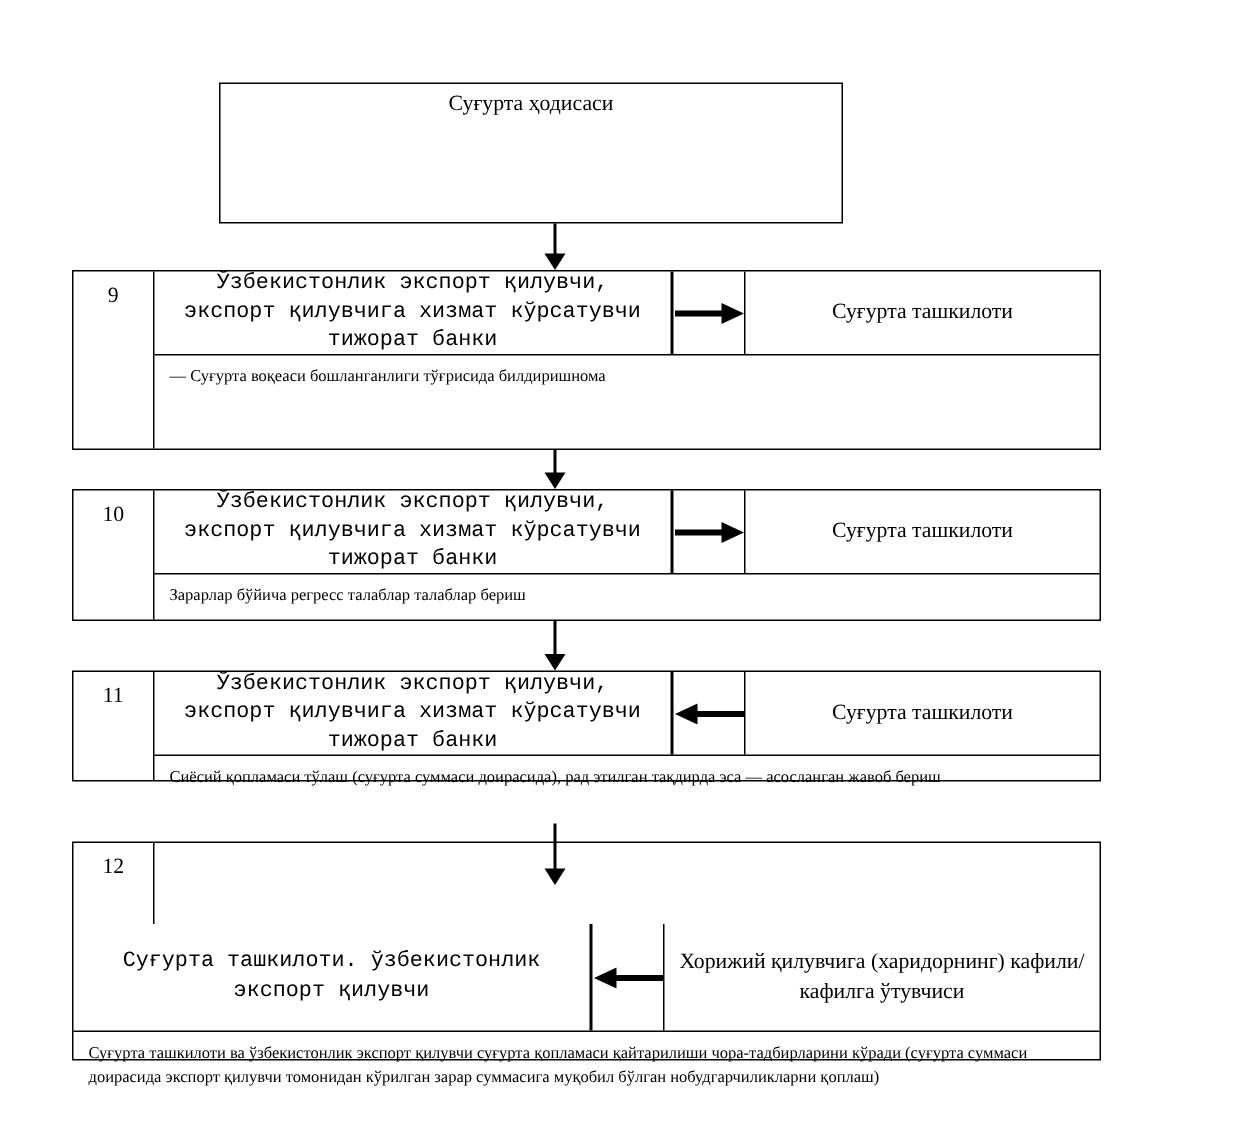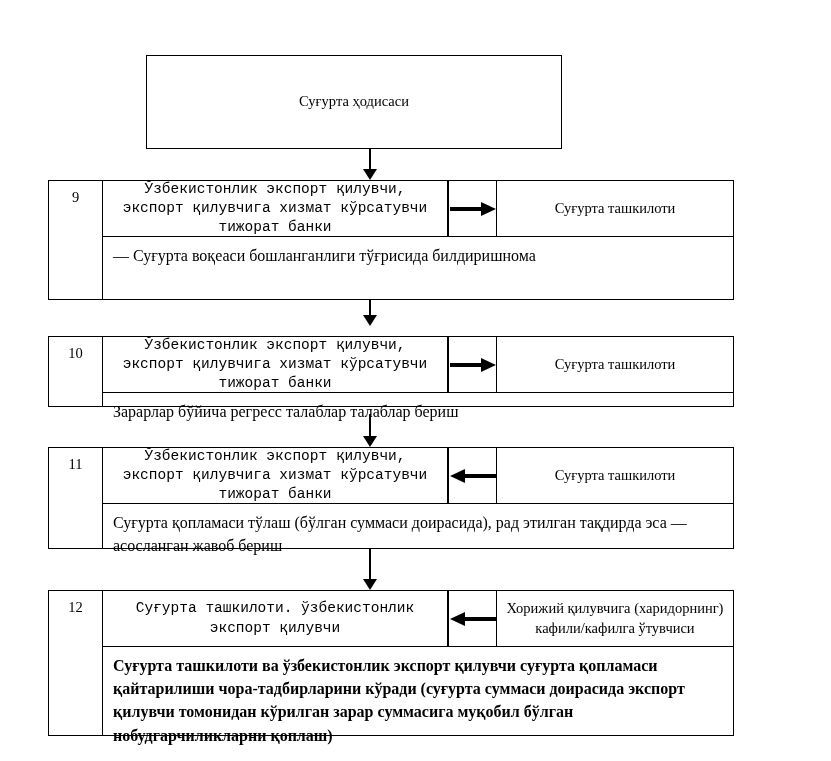--- a/index.html
+++ b/index.html
@@ -21,21 +21,21 @@
     position: absolute;
     left: 146px;
     top: 55px;
     width: 416px;
     height: 94px;
     border: 1.5px solid #000;
     box-sizing: border-box;
     display: flex;
     flex-direction: column;
     align-items: center;
-    justify-content: center;
+    justify-content: space-between;
     text-align: center;
     padding: 4px 10px;
     font-size: 14.5px;
     line-height: 1.33;
   }
   .event-title { display: block; }
   .event-desc  { display: block; }
 
   
   .v-arrow {
@@ -112,21 +112,21 @@
     width: 49px;
     border-right: 1.5px solid #000;
     position: relative;
   }
   .actor-conn.dbl { border-left: 1.5px solid #000; }
   .actor-right {
     flex: 1 1 auto;
   }
   .step-desc {
     padding: 7px 10px 9px 10px;
-    font-size: 16px;
+    font-size: 11px;
     line-height: 1.45;
     min-height: 52px;
     box-sizing: border-box;
   }
   .desc-line { display: block; white-space: normal; }
 
   
   .h-arrow {
     position: absolute;
     top: 50%;
@@ -193,68 +193,68 @@
         </div>
       </div>
       <div class="actor actor-right">Суғурта ташкилоти</div>
     </div>
     <div class="step-desc">
       <span class="desc-line">— Суғурта воқеаси бошланганлиги тўғрисида билдиришнома</span>
     </div>
   </div>
 </div>
 
-<div class="step" style="top:336px;height:71px;">
+<div class="step" style="top:326px;height:88px;">
   <div class="step-num">10</div>
   <div class="step-body">
     <div class="step-top" style="height:56px;">
       <div class="actor actor-left">Ўзбекистонлик экспорт қилувчи, экспорт қилувчига хизмат кўрсатувчи тижорат банки</div>
       <div class="actor actor-conn" style="border-left:1.5px solid #000;">
         <div class="h-arrow right">
           <div class="shaft"></div>
           <div class="head"></div>
         </div>
       </div>
       <div class="actor actor-right">Суғурта ташкилоти</div>
     </div>
     <div class="step-desc" style="min-height:30px;">
       <span class="desc-line">Зарарлар бўйича регресс талаблар талаблар бериш</span>
     </div>
   </div>
 </div>
 
-<div class="step" style="top:447px;height:102px;">
+<div class="step" style="top:447px;height:74px;">
   <div class="step-num">11</div>
   <div class="step-body">
     <div class="step-top" style="height:56px;">
       <div class="actor actor-left">Ўзбекистонлик экспорт қилувчи, экспорт қилувчига хизмат кўрсатувчи тижорат банки</div>
       <div class="actor actor-conn dbl">
         <div class="h-arrow left">
           <div class="shaft"></div>
           <div class="head"></div>
         </div>
       </div>
       <div class="actor actor-right">Суғурта ташкилоти</div>
     </div>
     <div class="step-desc" style="min-height:44px;">
-      <span class="desc-line">Суғурта қопламаси тўлаш (бўлган суммаси доирасида), рад этилган тақдирда эса — асосланган жавоб бериш</span>
-    </div>
-  </div>
-</div>
-
-<div class="step" style="top:590px;height:146px;">
+      <span class="desc-line">Сиёсий қопламаси тўлаш (суғурта суммаси доирасида), рад этилган тақдирда эса — асосланган жавоб бериш</span>
+    </div>
+  </div>
+</div>
+
+<div class="step" style="top:561px;height:146px;flex-direction:column;">
   <div class="step-num">12</div>
   <div class="step-body">
     <div class="step-top" style="height:72px;">
       <div class="actor actor-left">Суғурта ташкилоти. ўзбекистонлик экспорт қилувчи</div>
       <div class="actor actor-conn" style="border-left:1.5px solid #000;">
         <div class="h-arrow left">
           <div class="shaft"></div>
           <div class="head"></div>
         </div>
       </div>
       <div class="actor actor-right">Хорижий қилувчига (харидорнинг) кафили/кафилга ўтувчиси</div>
     </div>
-    <div class="step-desc" style="min-height:70px;font-weight:bold;">
+    <div class="step-desc" style="min-height:70px;">
       <span class="desc-line">Суғурта ташкилоти ва ўзбекистонлик экспорт қилувчи суғурта қопламаси қайтарилиши чора-тадбирларини кўради (суғурта суммаси доирасида экспорт қилувчи томонидан кўрилган зарар суммасига муқобил бўлган нобудгарчиликларни қоплаш)</span>
     </div>
   </div>
 </div>
 
 </body></html>

